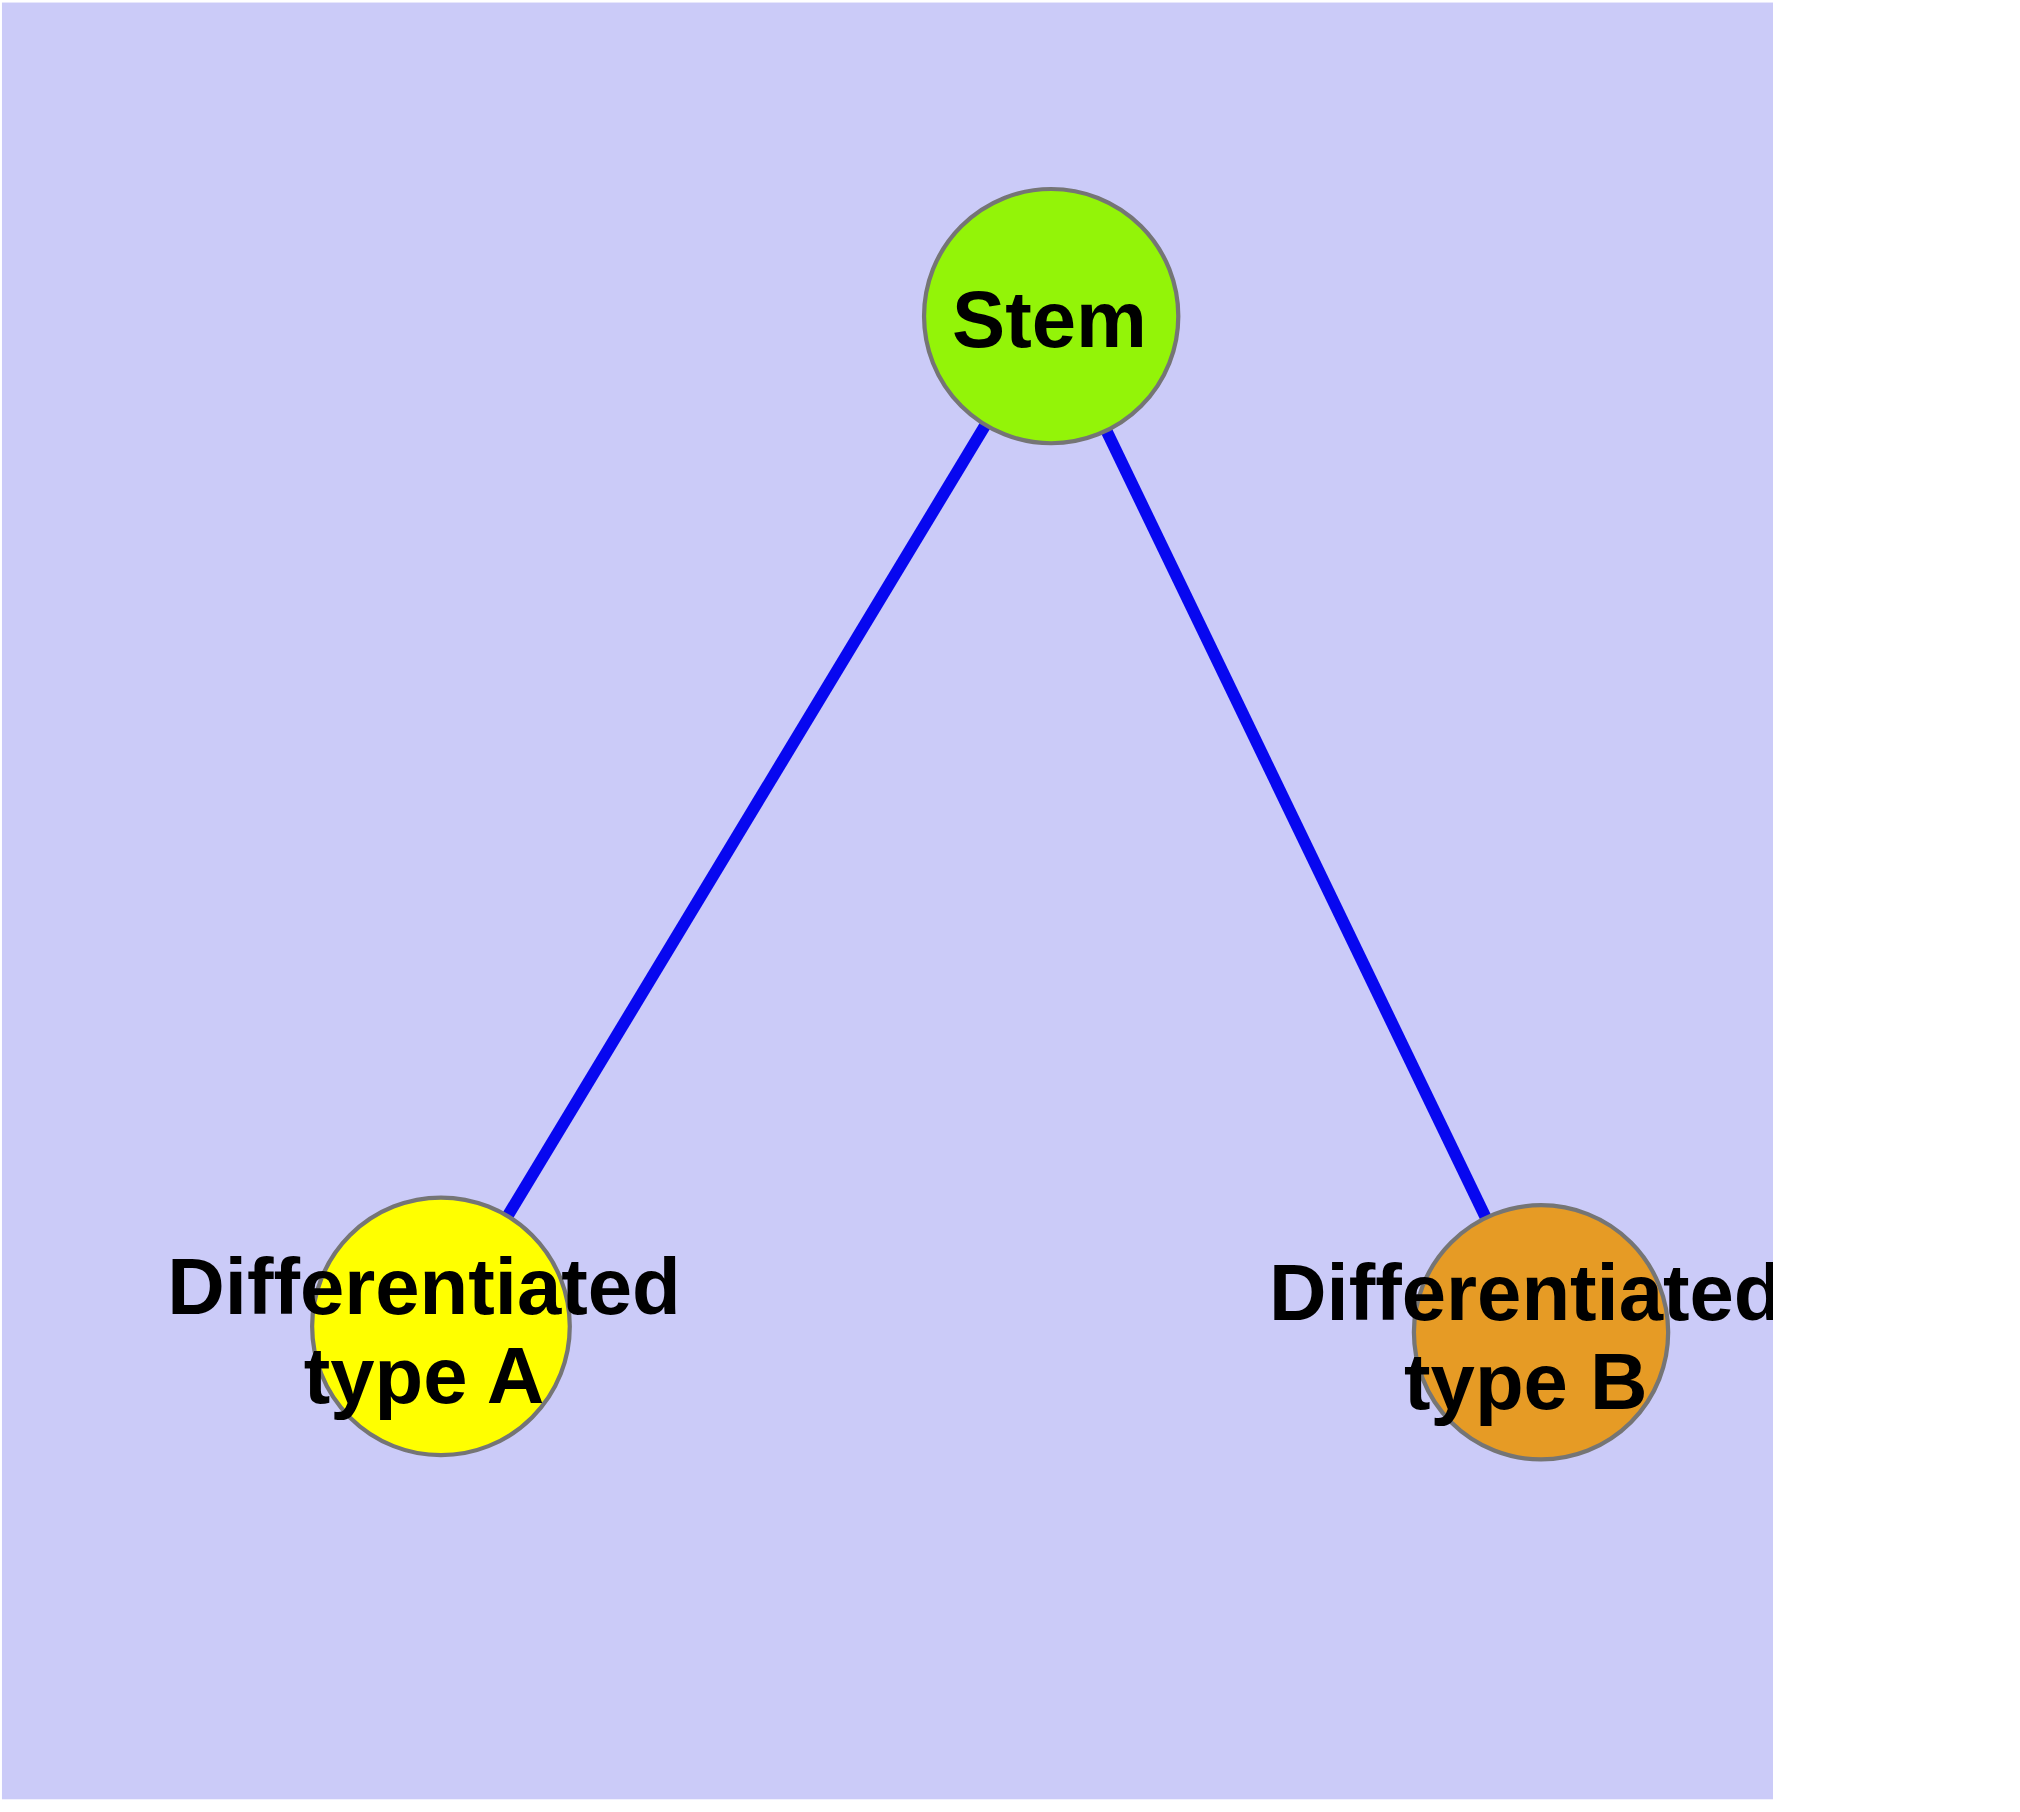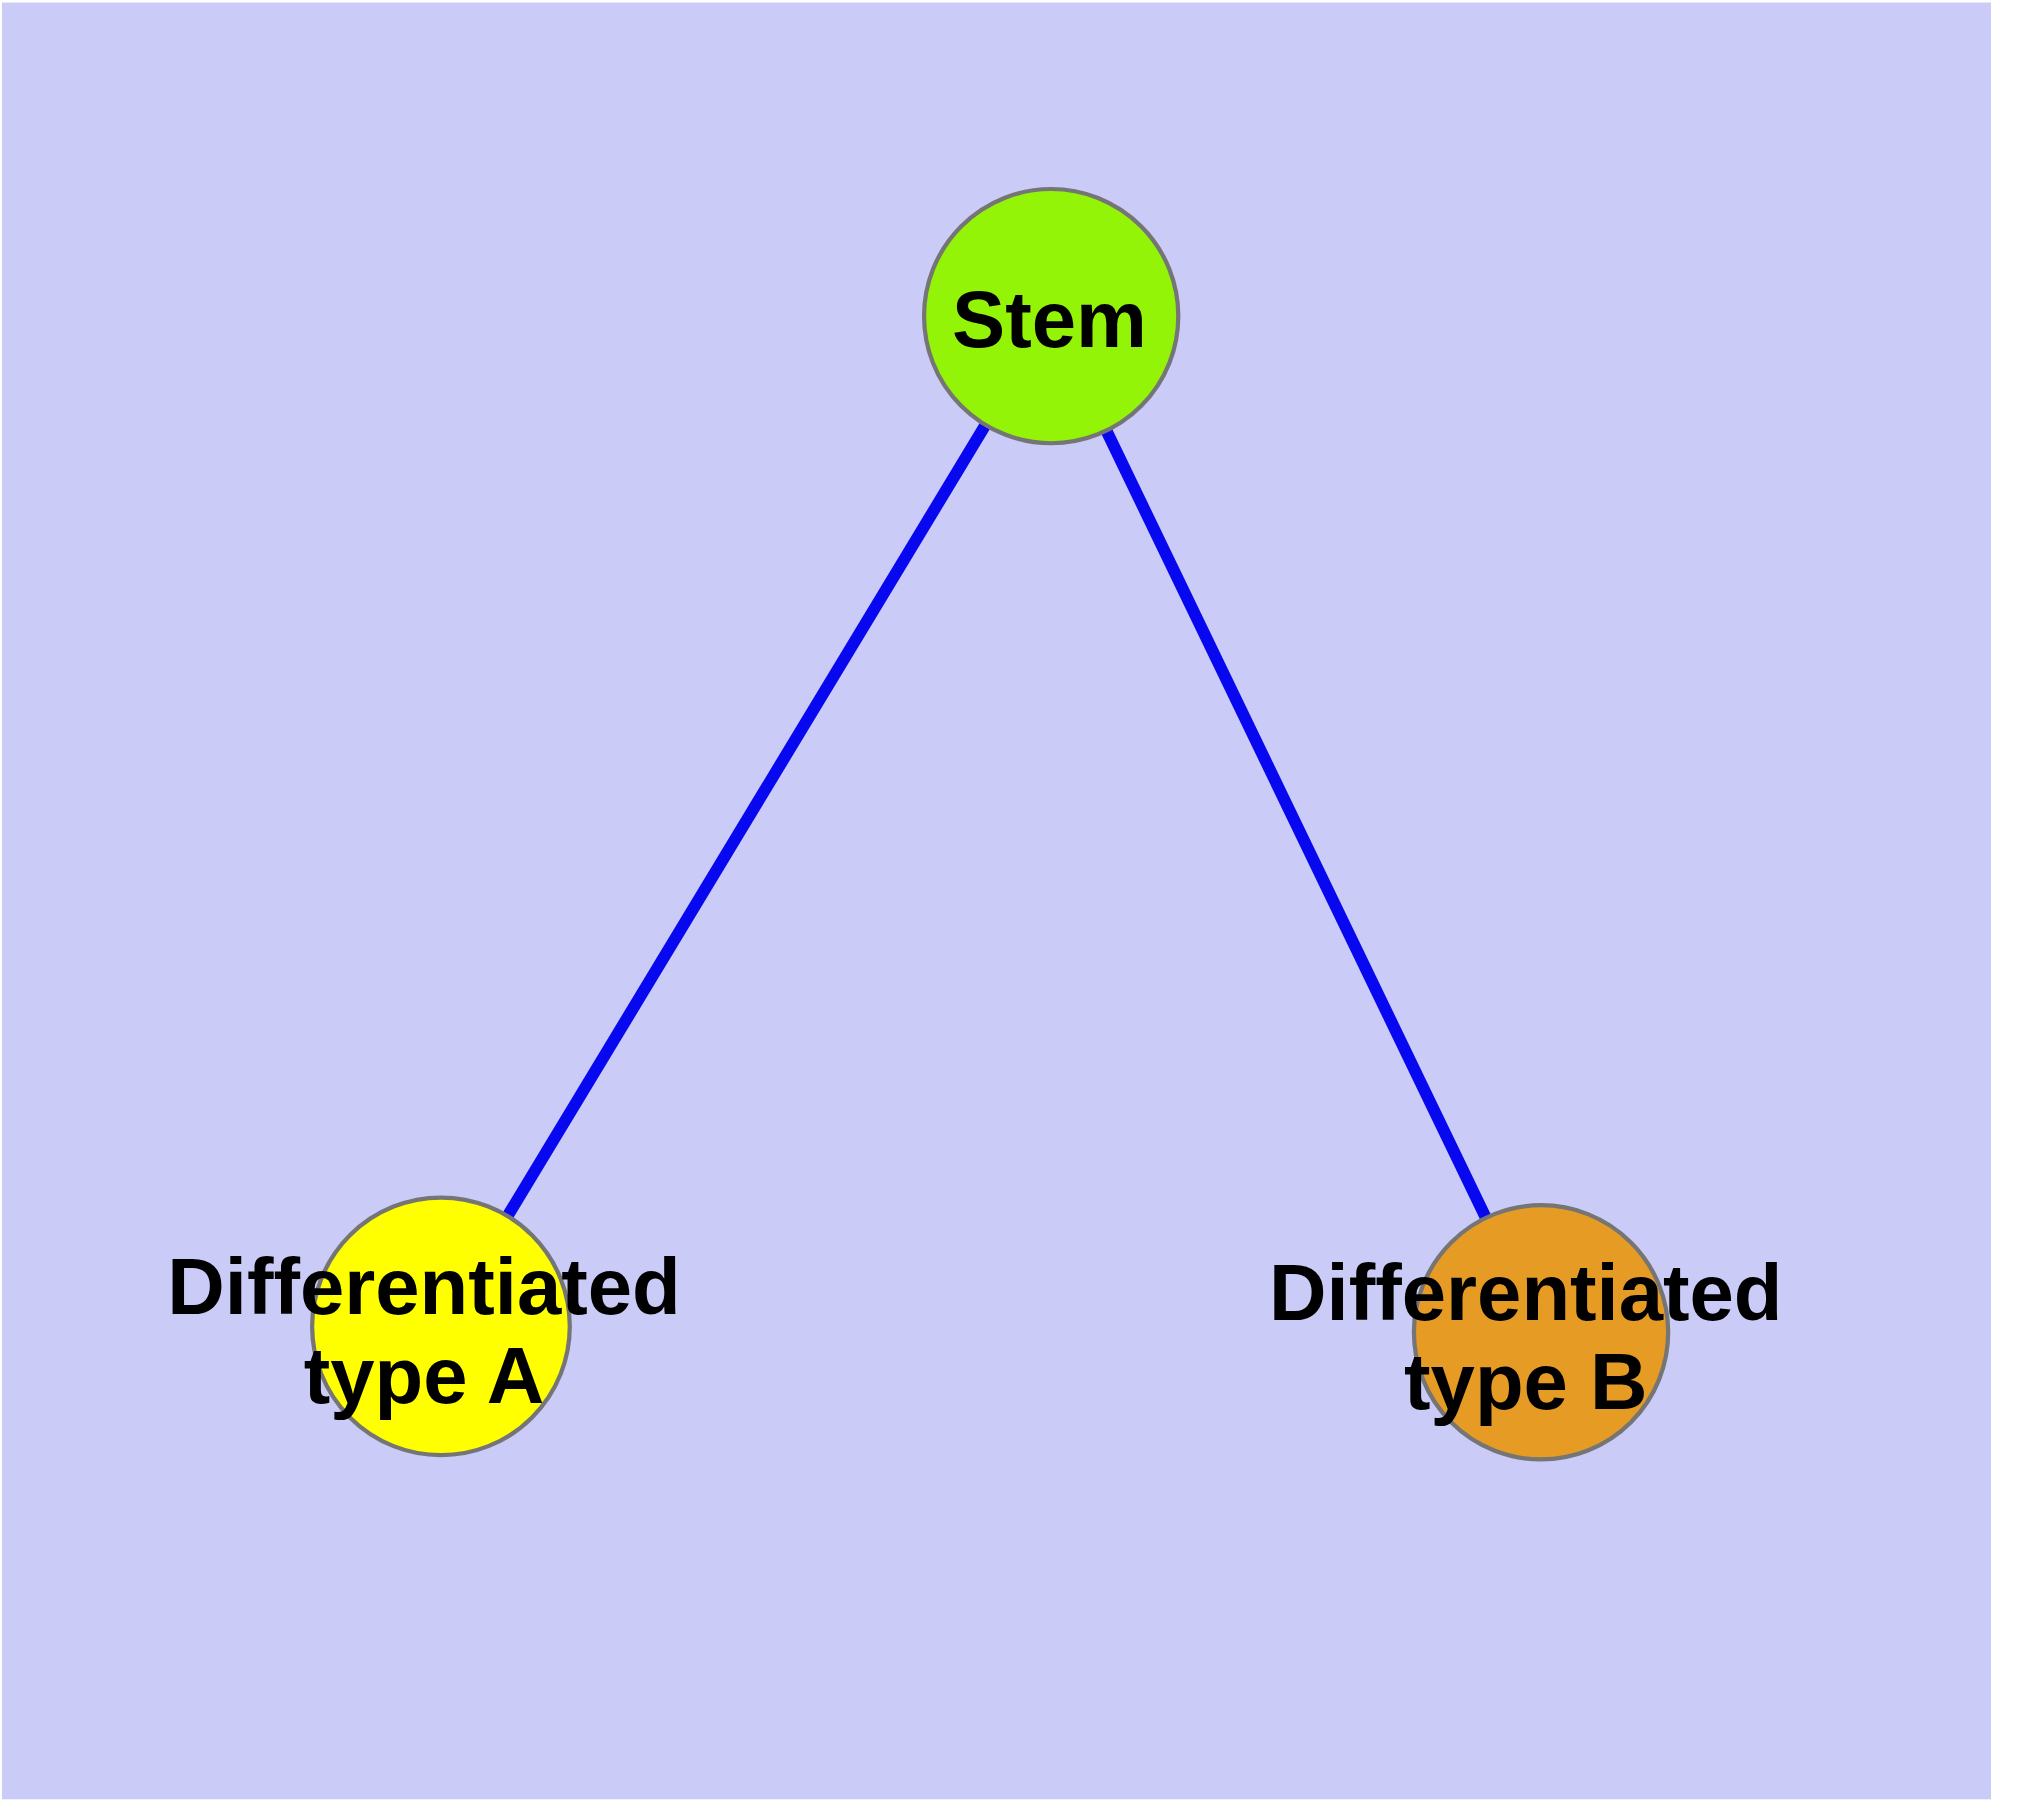--- a/index.html
+++ b/index.html
@@ -3,21 +3,21 @@
 <meta charset="utf-8">
 <style>
   html, body {
     margin: 0;
     padding: 0;
     background: #ffffff;
     font-family: "Liberation Sans", sans-serif;
   }
   .stage {
     position: relative;
-    width: 1991px;
+    width: 1773px;
     height: 1812px;
     background: #ffffff;
     overflow: hidden;
   }
   svg.diagram {
     position: absolute;
     left: 0;
     top: 0;
     width: 2021px;
     height: 1812px;

